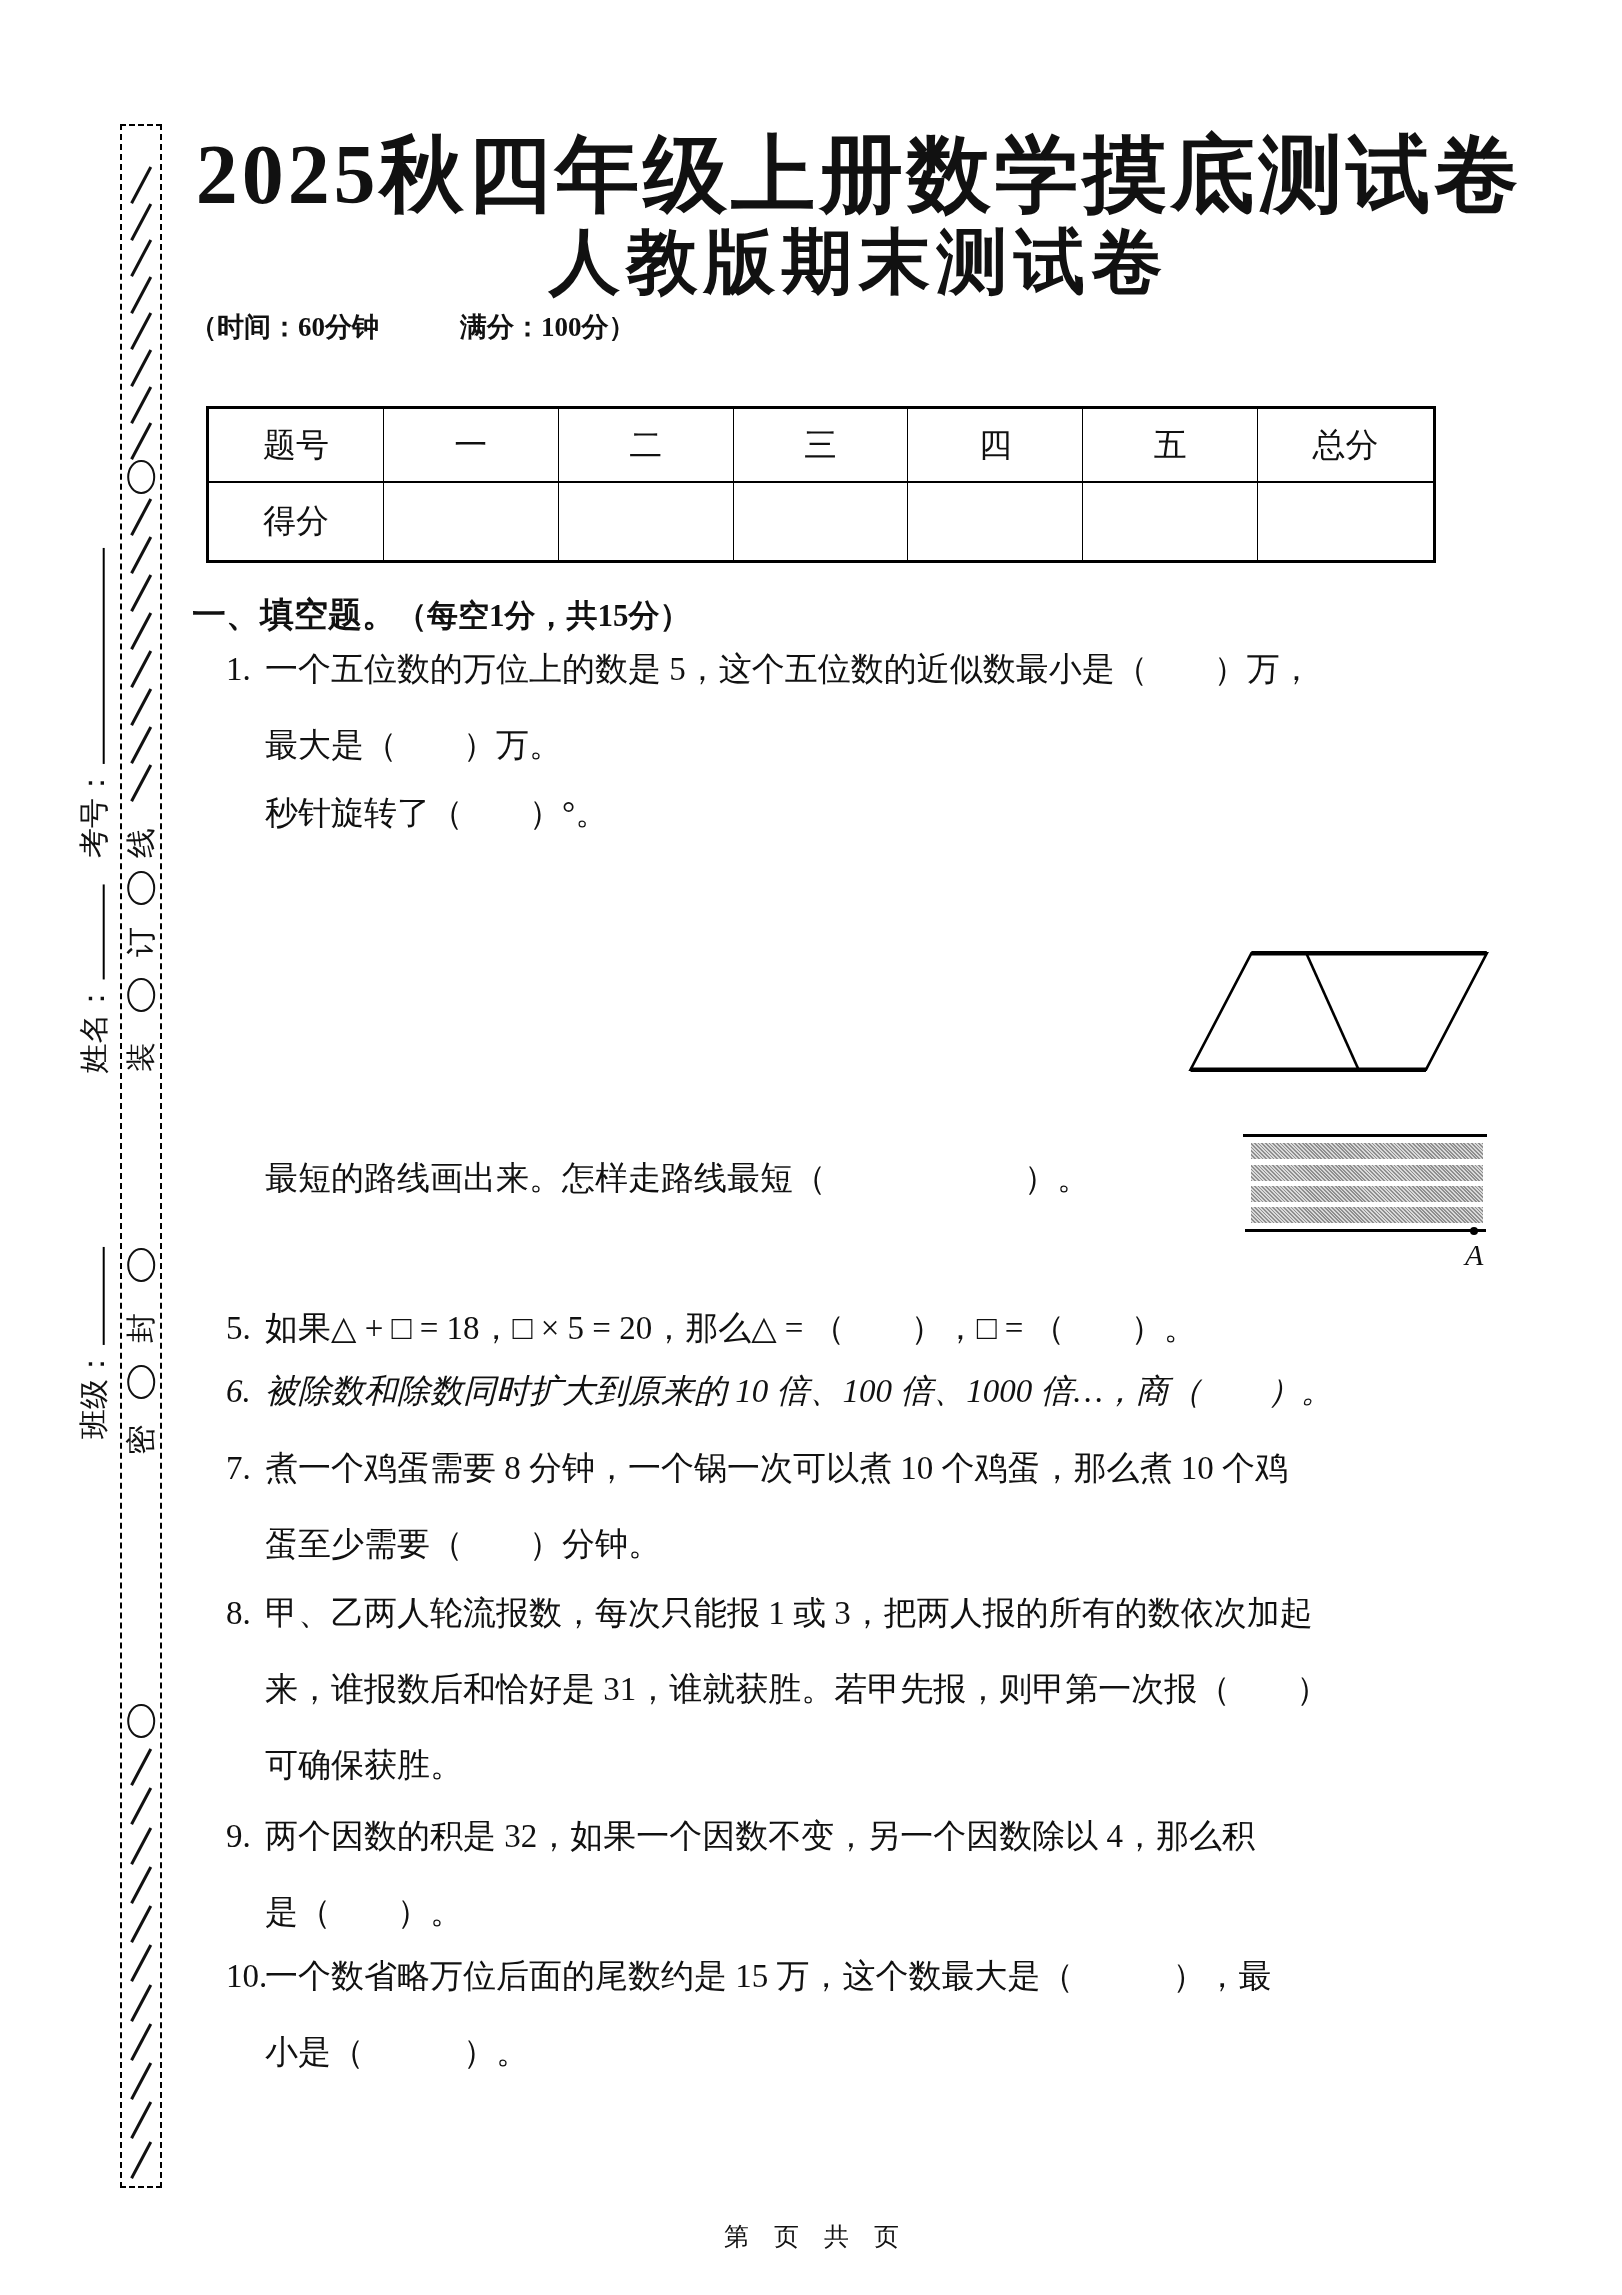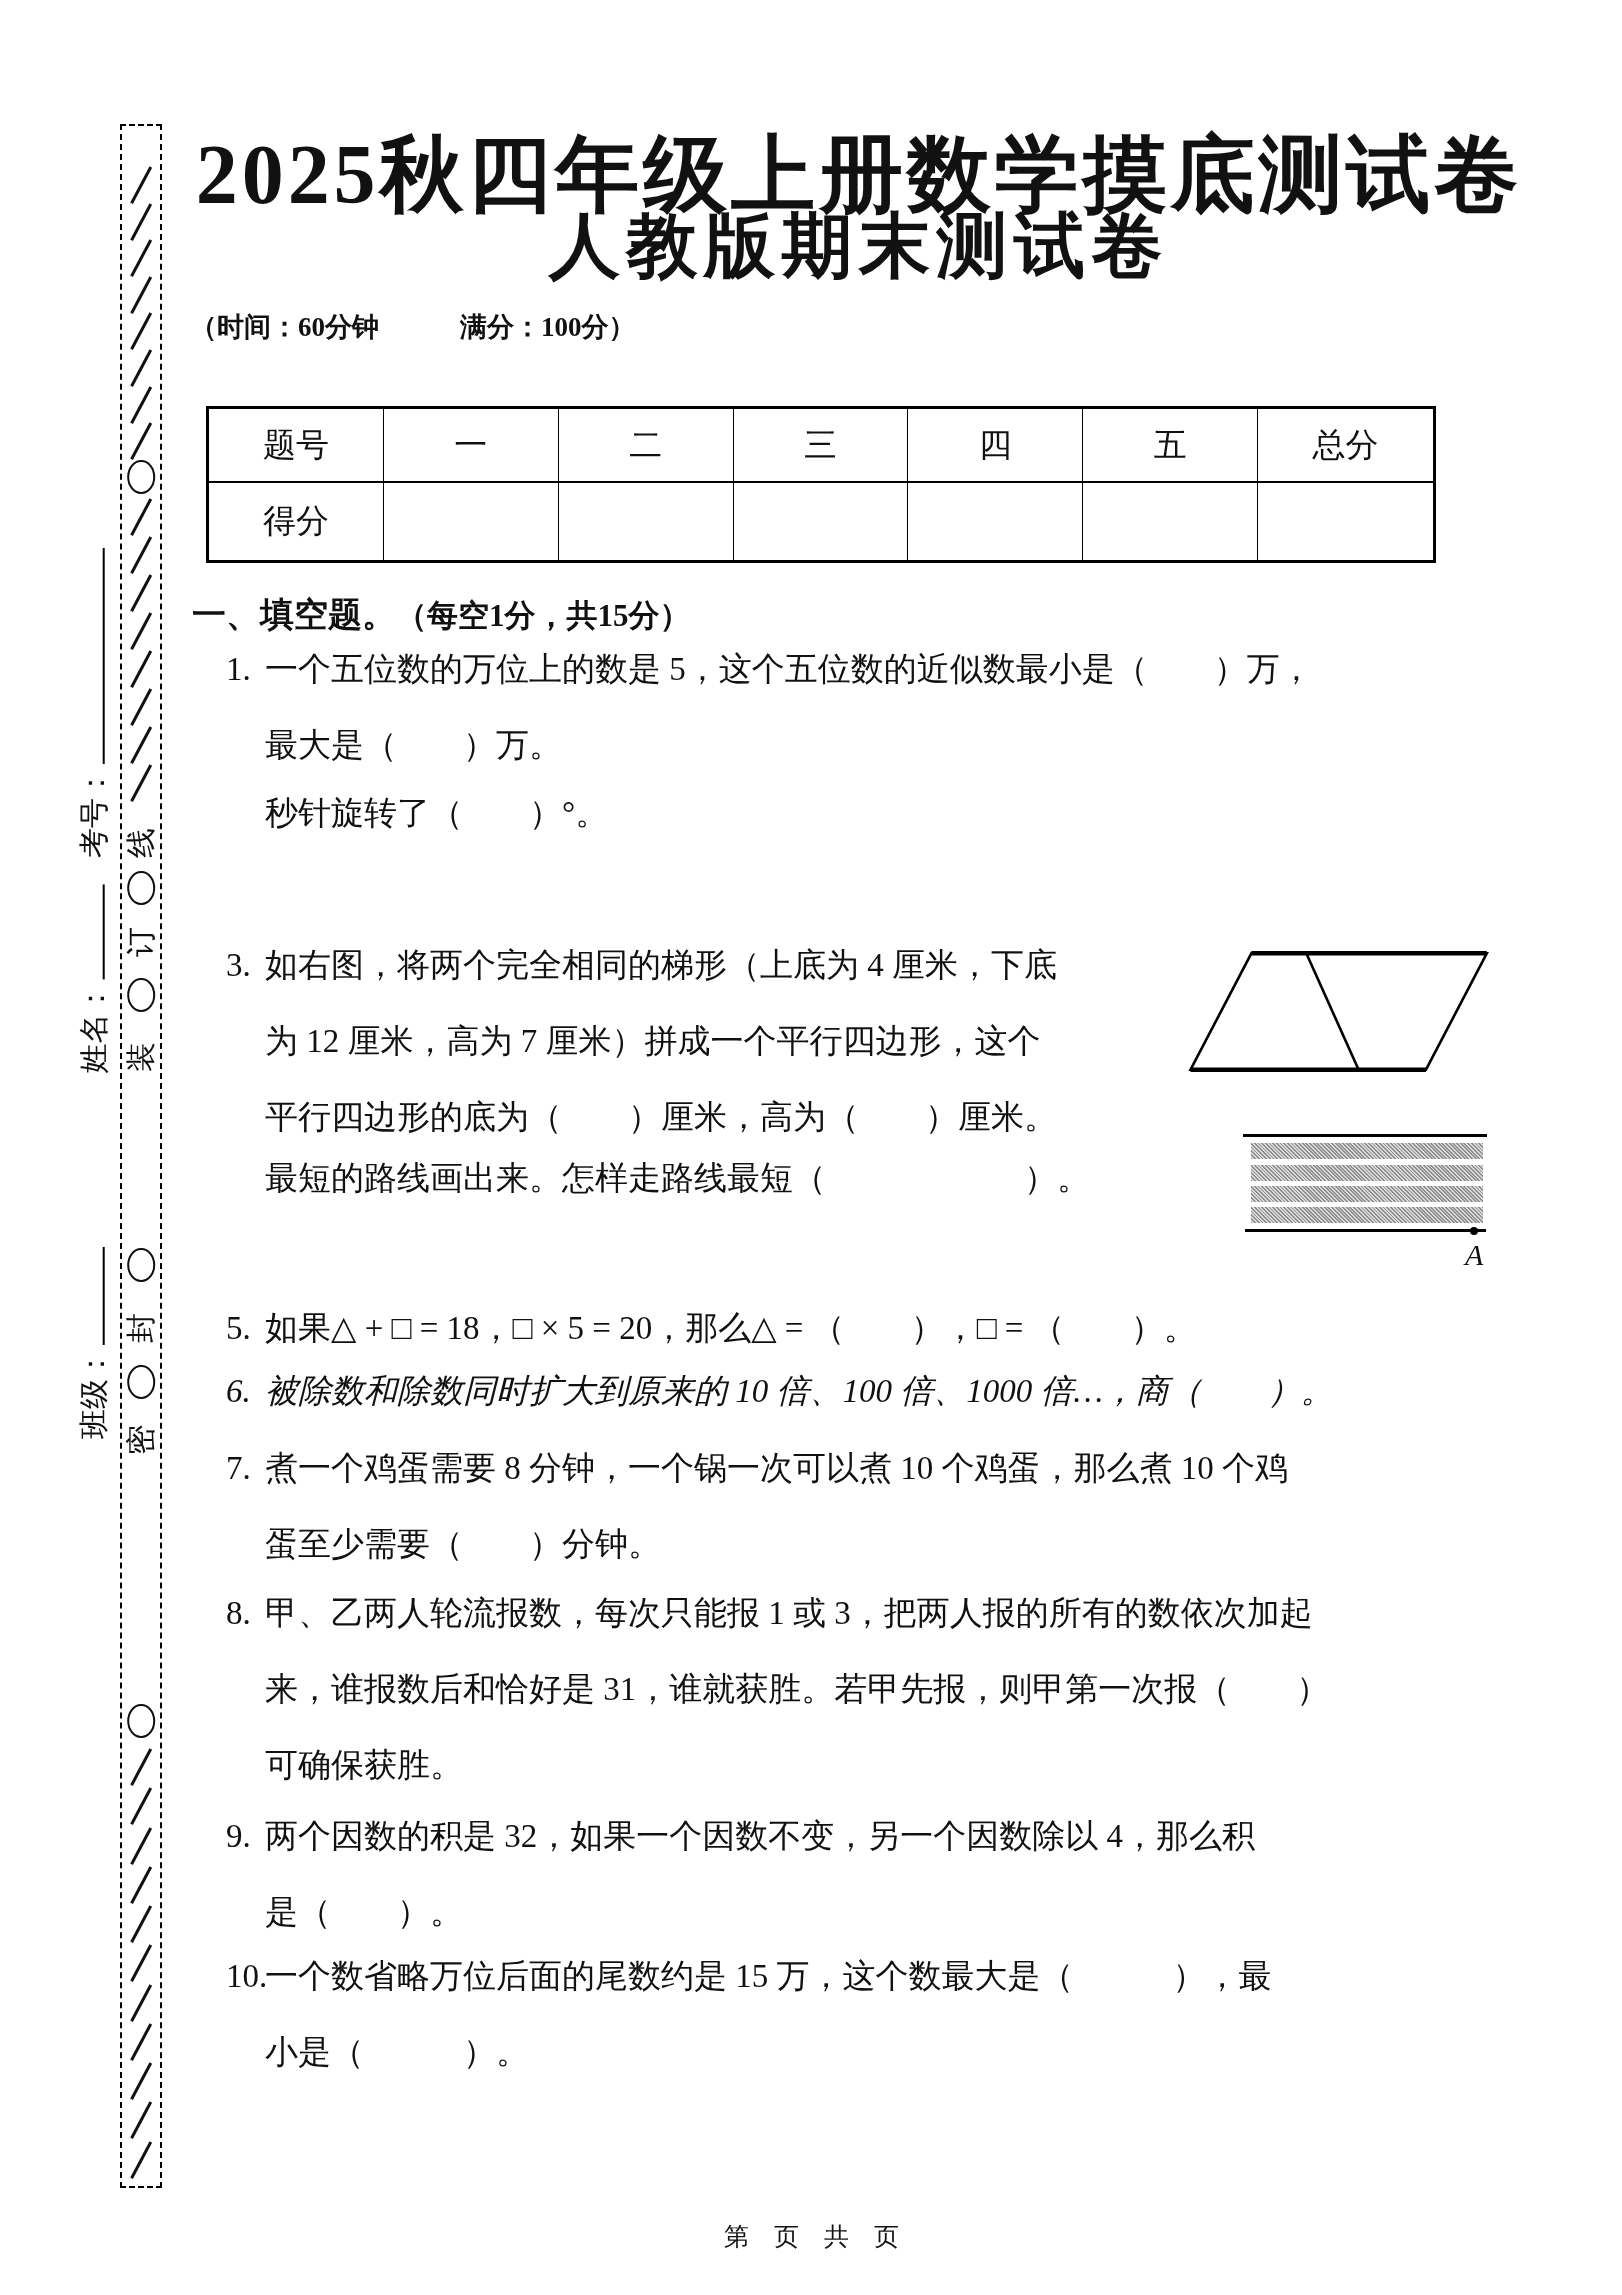--- a/index.html
+++ b/index.html
@@ -39,21 +39,21 @@
     margin-left:3.9px;
   }
   
   .content{position:absolute;left:190px;top:0;width:1338px;}
   .main-title{
     position:absolute;left:0;top:118px;width:100%;
     text-align:center;font-size:84px;font-weight:bold;
     letter-spacing:3.9px;white-space:nowrap;
   }
   .sub-title{
-    position:absolute;left:0;top:199px;width:100%;
+    position:absolute;left:0;top:215px;width:100%;
     text-align:center;font-size:71px;font-weight:bold;
     letter-spacing:6.5px;white-space:nowrap;
   }
   .info-line{
     position:absolute;left:0;top:309px;width:100%;
     text-align:left;font-size:27px;font-weight:bold;white-space:nowrap;
   }
   
   .score-table{
     position:absolute;left:206px;top:406px;width:1230px;
@@ -182,25 +182,20 @@
   </div>
 
   <div class="questions" id="questions">
       <div class="question" style="top: 631px;">
         <div class="q-line first"><span class="q-num">1.</span><span>一个五位数的万位上的数是 5，这个五位数的近似数最小是（　　）万，</span></div>
         <div class="q-line"><span>最大是（　　）万。</span></div>
       </div>
       <div class="question" style="top: 775px;">
         <div class="q-line"><span>秒针旋转了（　　）°。</span></div>
       </div>
-      <div class="question" style="top: 927px;">
-        <div class="q-line first"><span class="q-num">3.</span><span>如右图，将两个完全相同的梯形（上底为 4 厘米，下底</span></div>
-        <div class="q-line"><span>为 12 厘米，高为 7 厘米）拼成一个平行四边形，这个</span></div>
-        <div class="q-line"><span>平行四边形的底为（　　）厘米，高为（　　）厘米。</span></div>
-      </div>
       <div class="question" style="top: 1140px;">
         <div class="q-line"><span>最短的路线画出来。怎样走路线最短（　　　　　　）。</span></div>
       </div>
       <div class="question" style="top: 1290px;">
         <div class="q-line first"><span class="q-num">5.</span><span>如果△ + □ = 18，□ × 5 = 20，那么△ = （　　），□ = （　　）。</span></div>
       </div>
       <div class="question" style="top: 1353px; font-style: italic;">
         <div class="q-line first"><span class="q-num">6.</span><span>被除数和除数同时扩大到原来的 10 倍、100 倍、1000 倍…，商（　　）。</span></div>
       </div>
       <div class="question" style="top: 1430px;">

